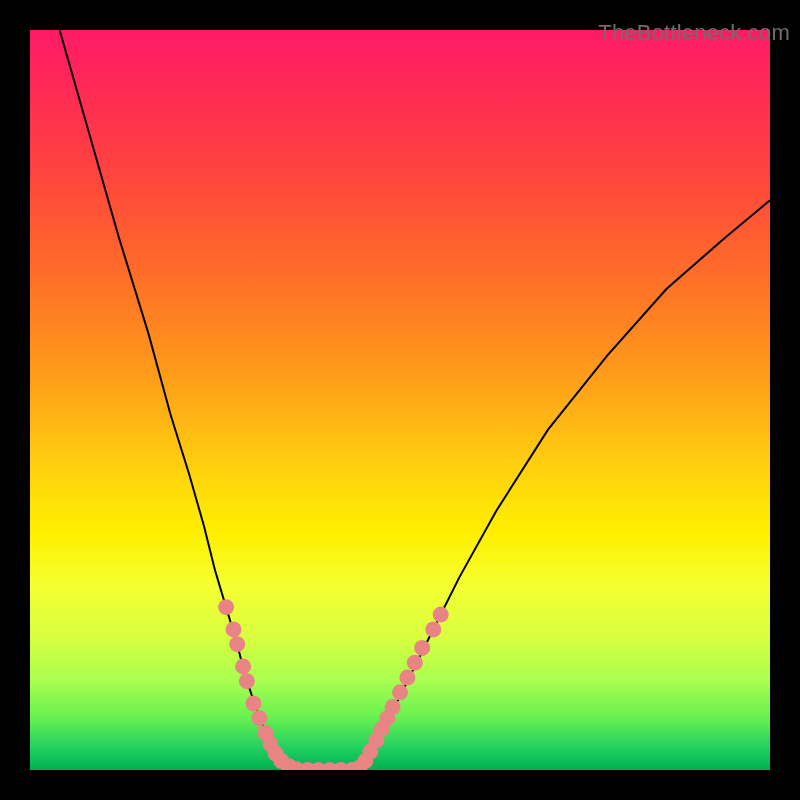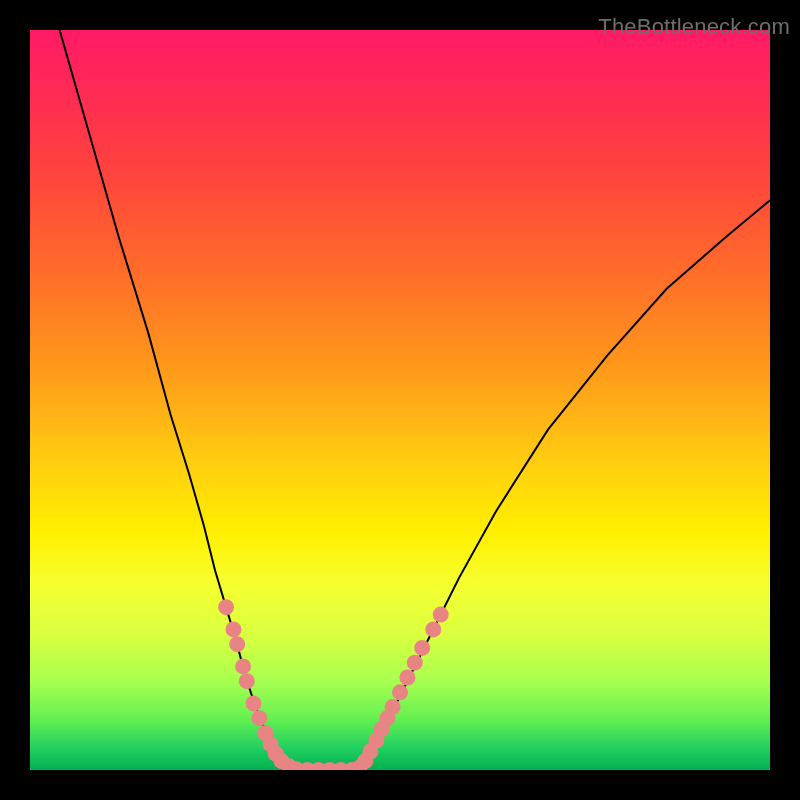--- a/index.html
+++ b/index.html
@@ -37,21 +37,21 @@
       #f5ff30 75%,
       #d8ff40 82%,
       #a8ff50 88%,
       #66f050 93%,
       #22d060 97%,
       #00b050 100%
     );
   }
   .watermark {
     position: absolute;
-    top: 14px;
+    top: 20px;
     right: 10px;
     color: #6e6e6e;
     font-size: 22px;
     font-weight: 500;
     letter-spacing: 0.2px;
     margin-left: 16px;
   }
   svg.curves, svg.points {
     position: absolute;
     top: 0;

